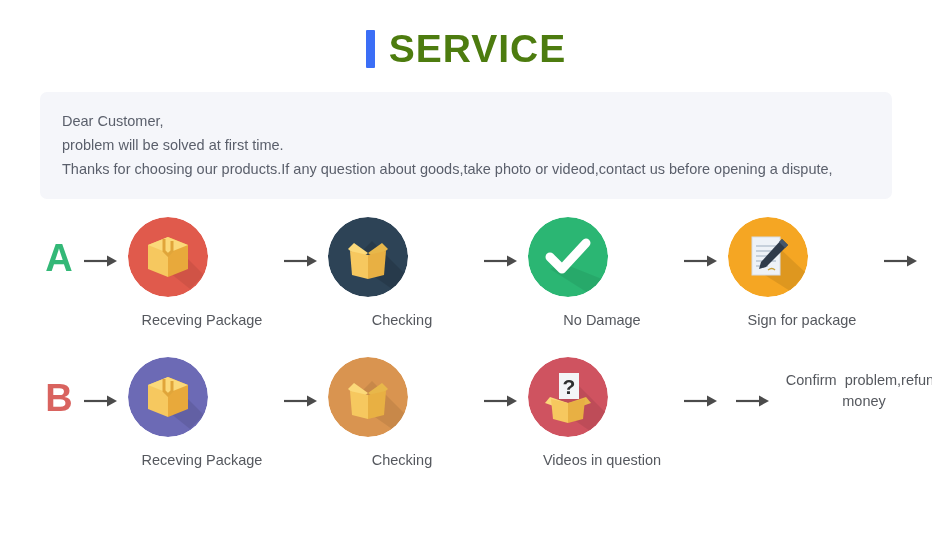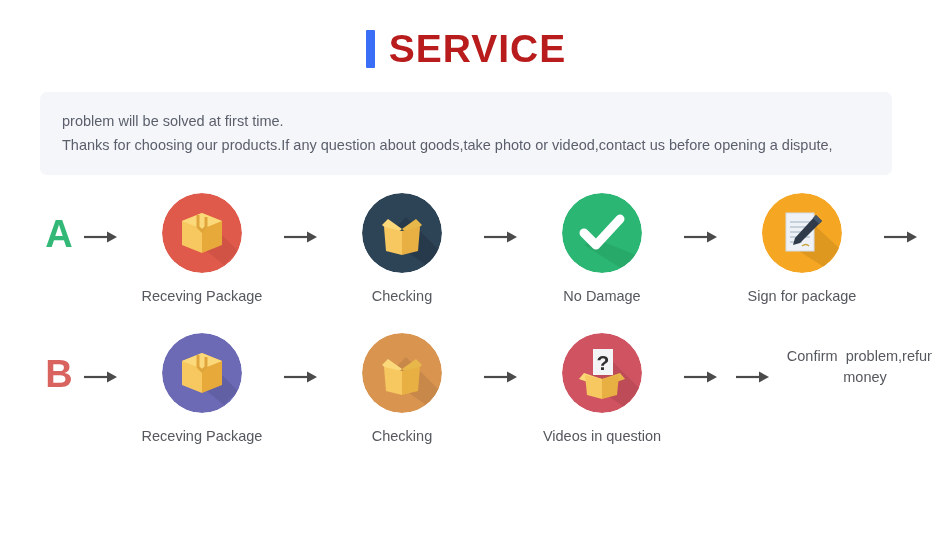--- a/index.html
+++ b/index.html
@@ -28,21 +28,21 @@
     width: 9px;
     height: 38px;
     background: #3b6ef6;
     margin-right: 14px;
     border-radius: 1px;
   }
   .title-text {
     font-size: 39px;
     font-weight: bold;
     letter-spacing: 1px;
-    color: #b91c1c;
+    color: #4d7c0f;
     font-family: "Liberation Sans", sans-serif;
   }
 
   
   .notice {
     margin: 16px 40px 0 40px;
     background: #f5f6fa;
     border-radius: 7px;
     padding: 17px 22px 18px 22px;
     box-sizing: border-box;
@@ -79,21 +79,20 @@
     margin-top: 36px;
     display: flex;
     align-items: center;
     justify-content: center;
   }
   .step {
     flex: 0 0 auto;
     width: 148px;
     display: flex;
     flex-direction: column;
-    align-items: center;
   }
   .icon-circle {
     width: 80px;
     height: 80px;
     border-radius: 50%;
     position: relative;
     overflow: hidden;
     display: block;
   }
   .icon-circle svg { display: block; }
@@ -112,20 +111,21 @@
 </style>
 </head>
 <body>
 
 <div class="title-wrap">
   <span class="title-bar"></span>
   <span class="title-text">SERVICE</span>
 </div>
 
 <div class="notice">
+  <p>Dear Customer,</p>
   <p>problem will be solved at first time.</p>
   <p>Thanks for choosing our products.If any question about goods,take photo or videod,contact us before opening a dispute,</p>
 </div>
 
 <div class="flow-row">
 
   <div class="row-letter" style="color:#33b877">A</div>
 
   <div class="arrow">
     <svg width="36" height="16" viewBox="0 0 36 16">

